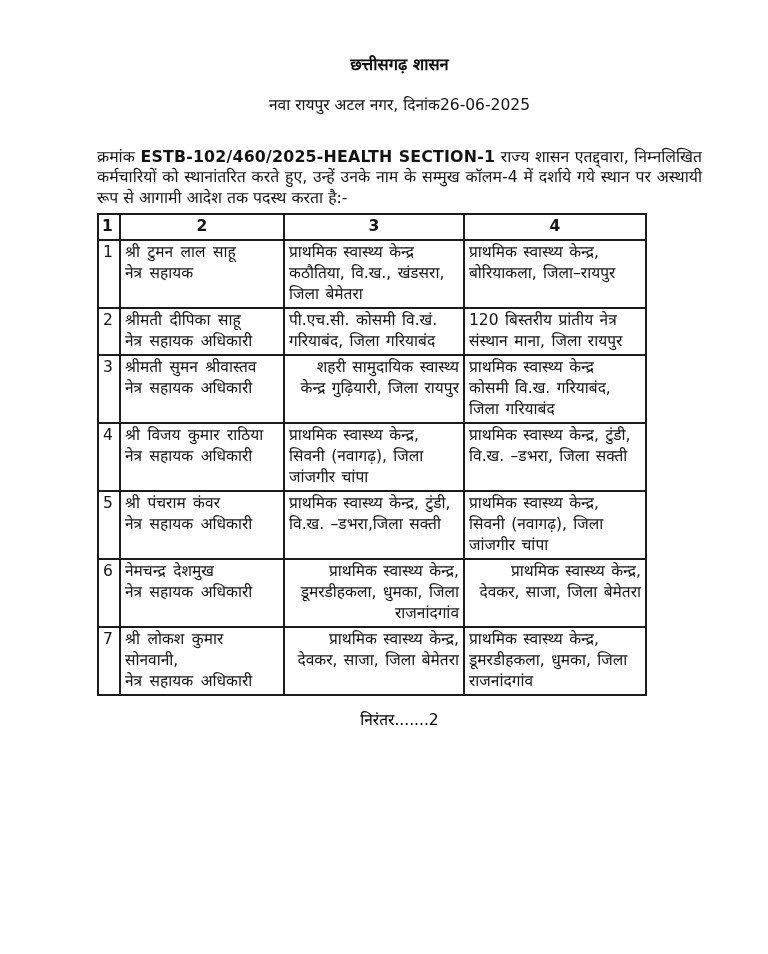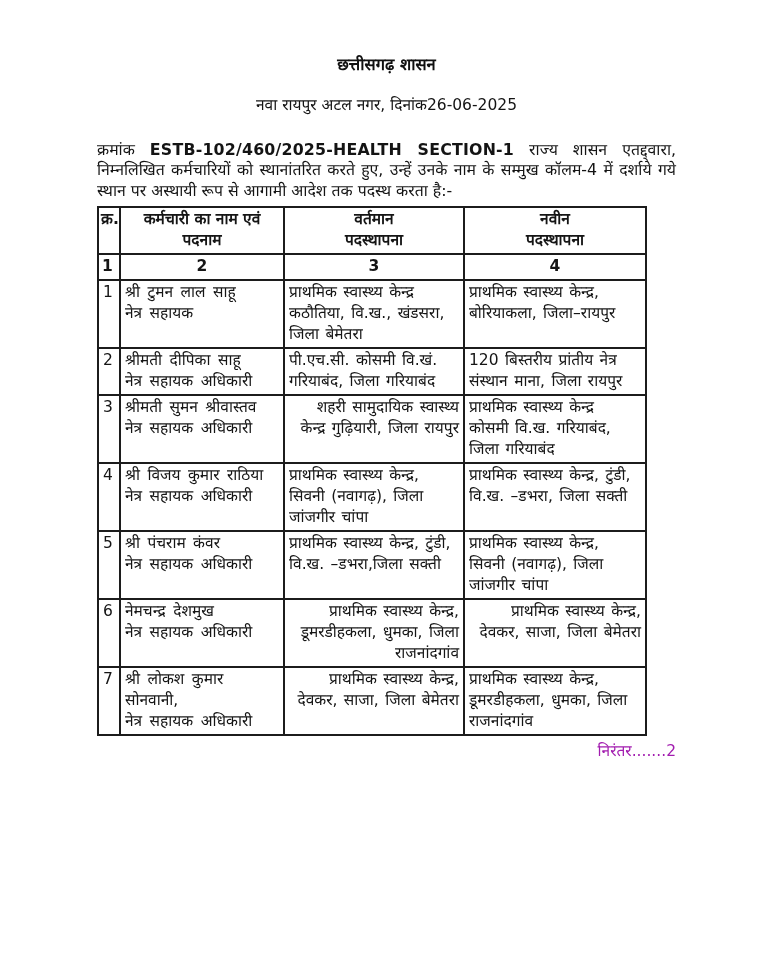--- a/index.html
+++ b/index.html
@@ -6,21 +6,21 @@
   html, body {
     width: 768px; height: 954px;
     background: #ffffff;
     font-family: "DejaVu Sans", sans-serif;
     color: #151515;
     overflow: hidden;
   }
   .page {
     position: relative;
     width: 768px; height: 954px;
-    padding: 55px 92px 0 97px;
+    padding: 55px 66px 0 97px;
   }
 
   
   .letterhead {
     text-align: center;
     font-weight: bold;
     font-size: 16.5px;
     line-height: 20.8px;
     color: #101010;
   }
@@ -28,21 +28,21 @@
   
   .date-line {
     text-align: center;
     font-size: 15.5px;
     margin-top: 17px;
     color: #141414;
   }
 
   
   .intro {
-    margin-top: 25px;
+    margin-top: 32px;
     font-size: 15.8px;
     line-height: 20.6px;
     text-align: justify;
     text-align-last: left;
     color: #141414;
   }
   .intro .order-no {
     font-weight: bold;
     letter-spacing: 0.2px;
   }
@@ -81,24 +81,24 @@
   td.name {
     white-space: pre-line;
     word-spacing: 2.5px;
     padding-left: 5px;
   }
   td.post { white-space: pre-line; word-spacing: 1.5px; }
   td.center { text-align: right; }
 
   
   .footer-note {
-    text-align: right;
+    text-align: center;
     font-size: 15.5px;
-    margin-top: 3px;
-    color: #a21caf;
+    margin-top: 12px;
+    color: #000000;
   }
 </style>
 </head>
 <body>
 
 <div class="page">
 
   <div class="letterhead">
     <div>छत्तीसगढ़ शासन</div>
   </div>
@@ -109,29 +109,20 @@
 
   <table class="transfer">
     <colgroup>
       <col style="width:22px">
         <col style="width:164px">
         <col style="width:180px">
         <col style="width:182px">
     </colgroup>
     <thead>
       <tr>
-        <th class="head sn-h">क्र.</th>
-        <th class="head">कर्मचारी का नाम एवं
-पदनाम</th>
-        <th class="head">वर्तमान
-पदस्थापना</th>
-        <th class="head">नवीन
-पदस्थापना</th>
-      </tr>
-      <tr>
         <td class="colnum left">1</td>
         <td class="colnum">2</td>
         <td class="colnum">3</td>
         <td class="colnum">4</td>
       </tr>
     </thead>
     <tbody>
       <tr>
         <td class="sn">1</td>
         <td class="name">श्री टुमन लाल साहू

